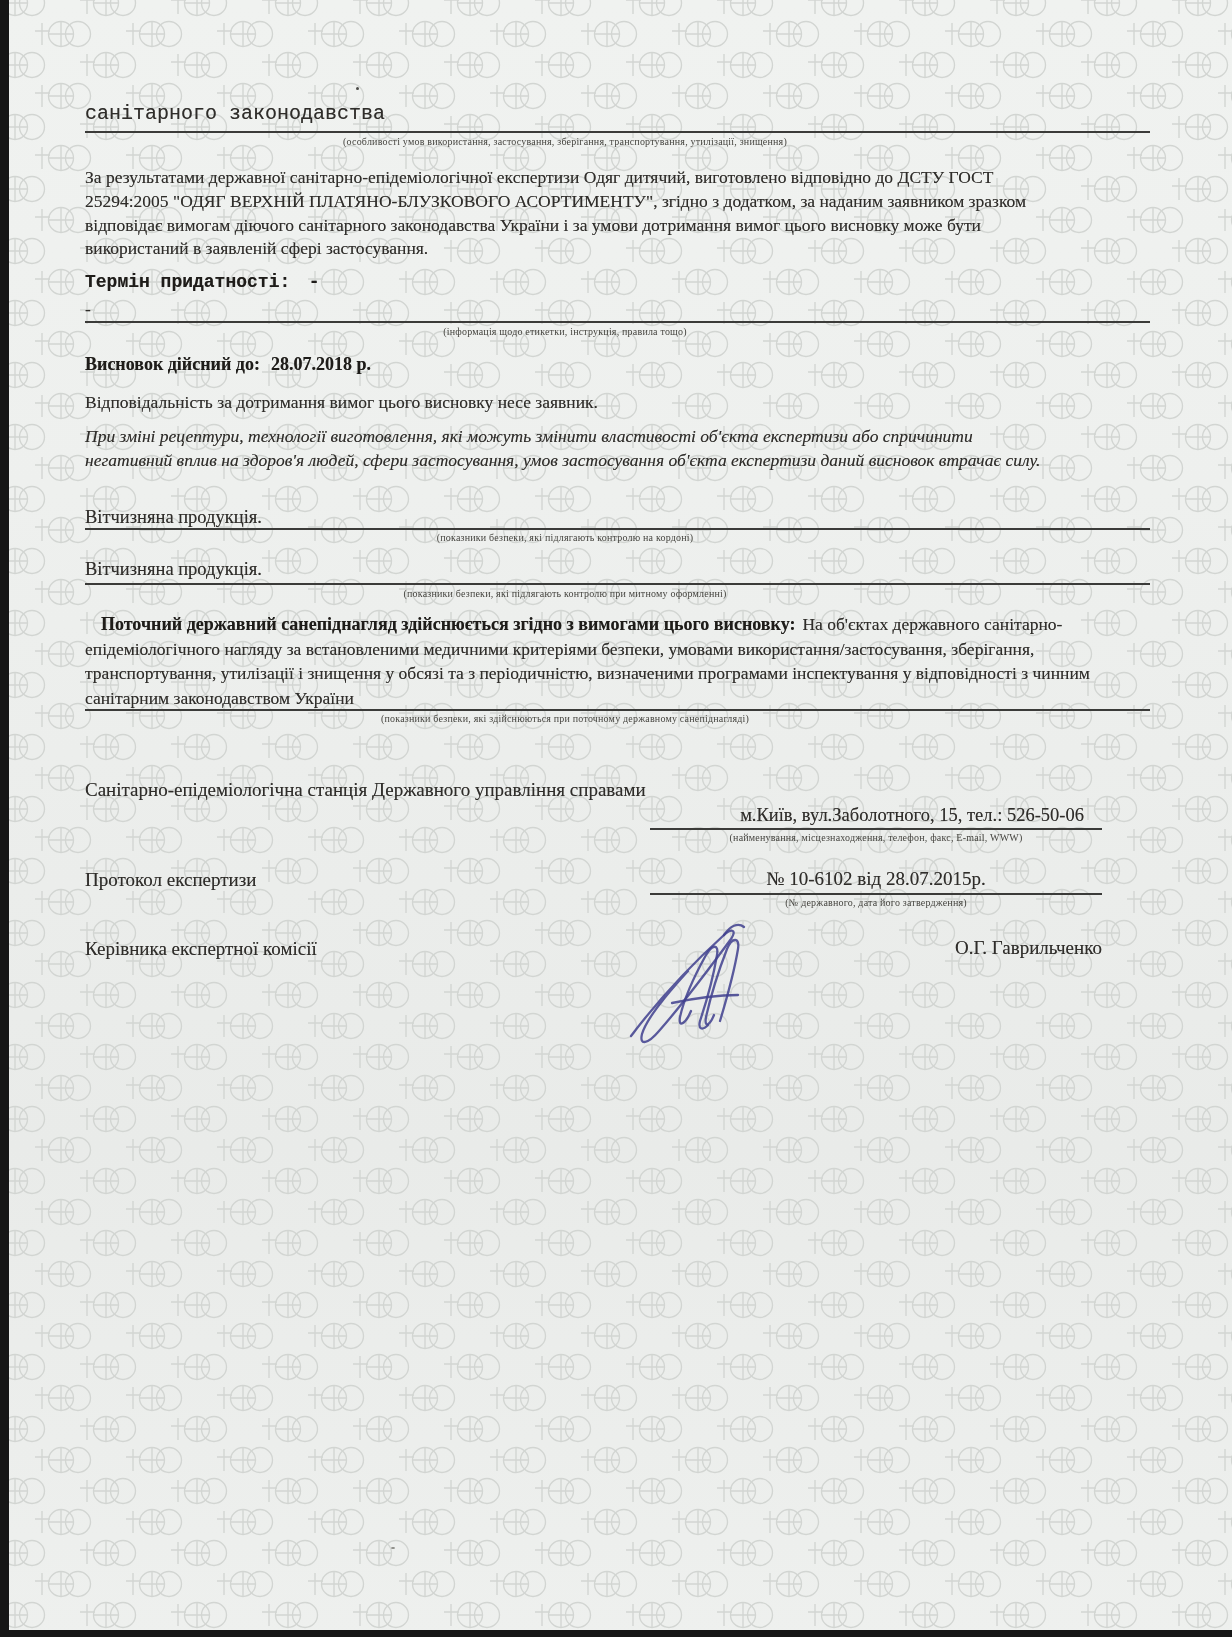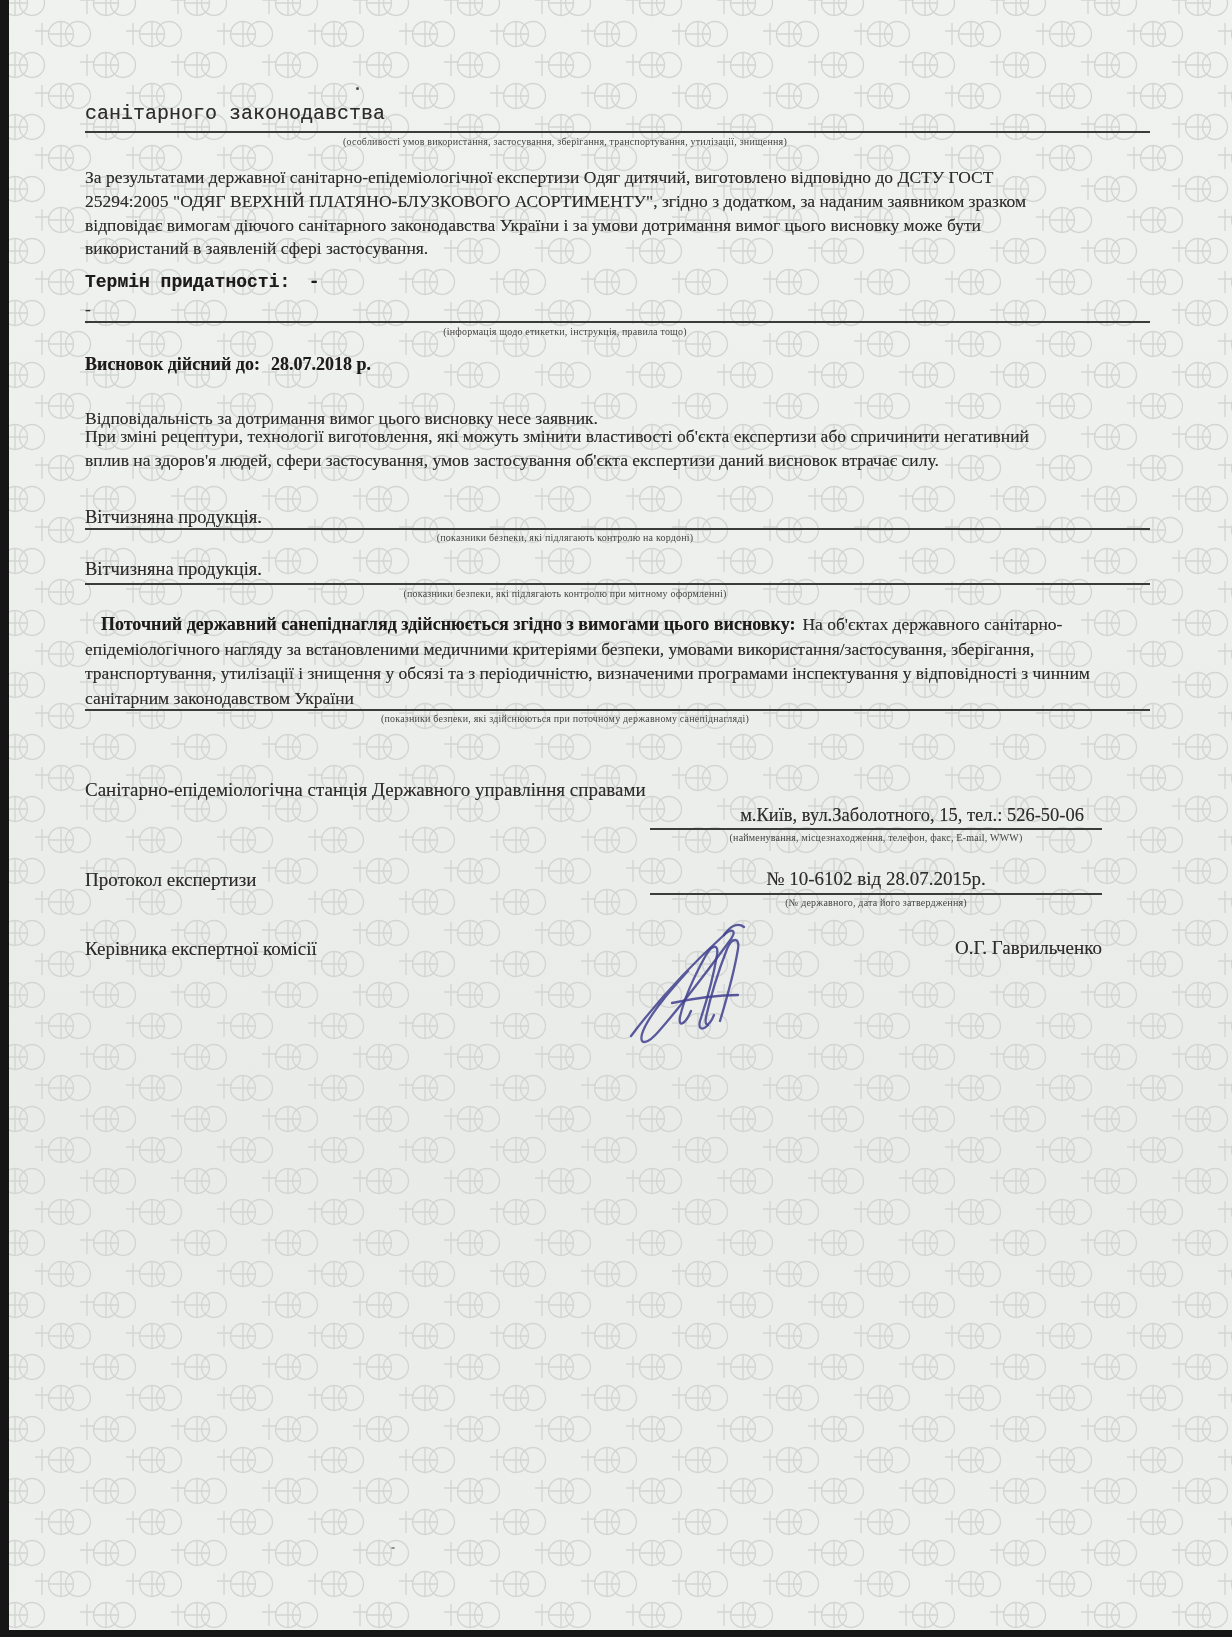--- a/index.html
+++ b/index.html
@@ -958,23 +958,23 @@
     </div>
     <div class="abs t-body" style="top:298px;">-</div>
     <div class="rule" style="top:321px;"></div>
     <div class="abs caption cap-wide" style="top:326px;">(інформація щодо етикетки, інструкція, правила тощо)</div>
 
     <div class="abs" style="top:354px;">
       <span class="t-bold">Висновок дійсний до:</span>
       <span class="t-bold" style="margin-left:7px;">28.07.2018 р.</span>
     </div>
 
-    <div class="abs t-body" style="top:391px;width:1000px;margin-top:16px;">Відповідальність за дотримання вимог цього висновку несе заявник.</div>
-
-    <div class="abs t-body" style="top:424px;width:962px;line-height:24.2px;">При зміні рецептури, технології виготовлення, які можуть змінити властивості об'єкта експертизи або спричинити негативний вплив на здоров'я людей, сфери застосування, умов застосування об'єкта експертизи даний висновок втрачає силу.</div>
+    <div class="abs t-body" style="top:391px;width:1000px;">Відповідальність за дотримання вимог цього висновку несе заявник.</div>
+
+    <div class="abs t-body" style="top:424px;width:962px;line-height:24.2px;font-style:italic;">При зміні рецептури, технології виготовлення, які можуть змінити властивості об'єкта експертизи або спричинити негативний вплив на здоров'я людей, сфери застосування, умов застосування об'єкта експертизи даний висновок втрачає силу.</div>
 
     <div class="abs t-row" style="top:506px;font-size:18.5px;">Вітчизняна продукція.</div>
     <div class="rule" style="top:528px;"></div>
     <div class="abs caption cap-wide" style="top:532px;">(показники безпеки, які підлягають контролю на кордоні)</div>
 
     <div class="abs t-row" style="top:558px;font-size:18.5px;">Вітчизняна продукція.</div>
     <div class="rule" style="top:583px;"></div>
     <div class="abs caption cap-wide" style="top:588px;">(показники безпеки, які підлягають контролю при митному оформленні)</div>
 
     <div class="abs t-body" style="top:612px;width:1005px;line-height:24.6px;">

